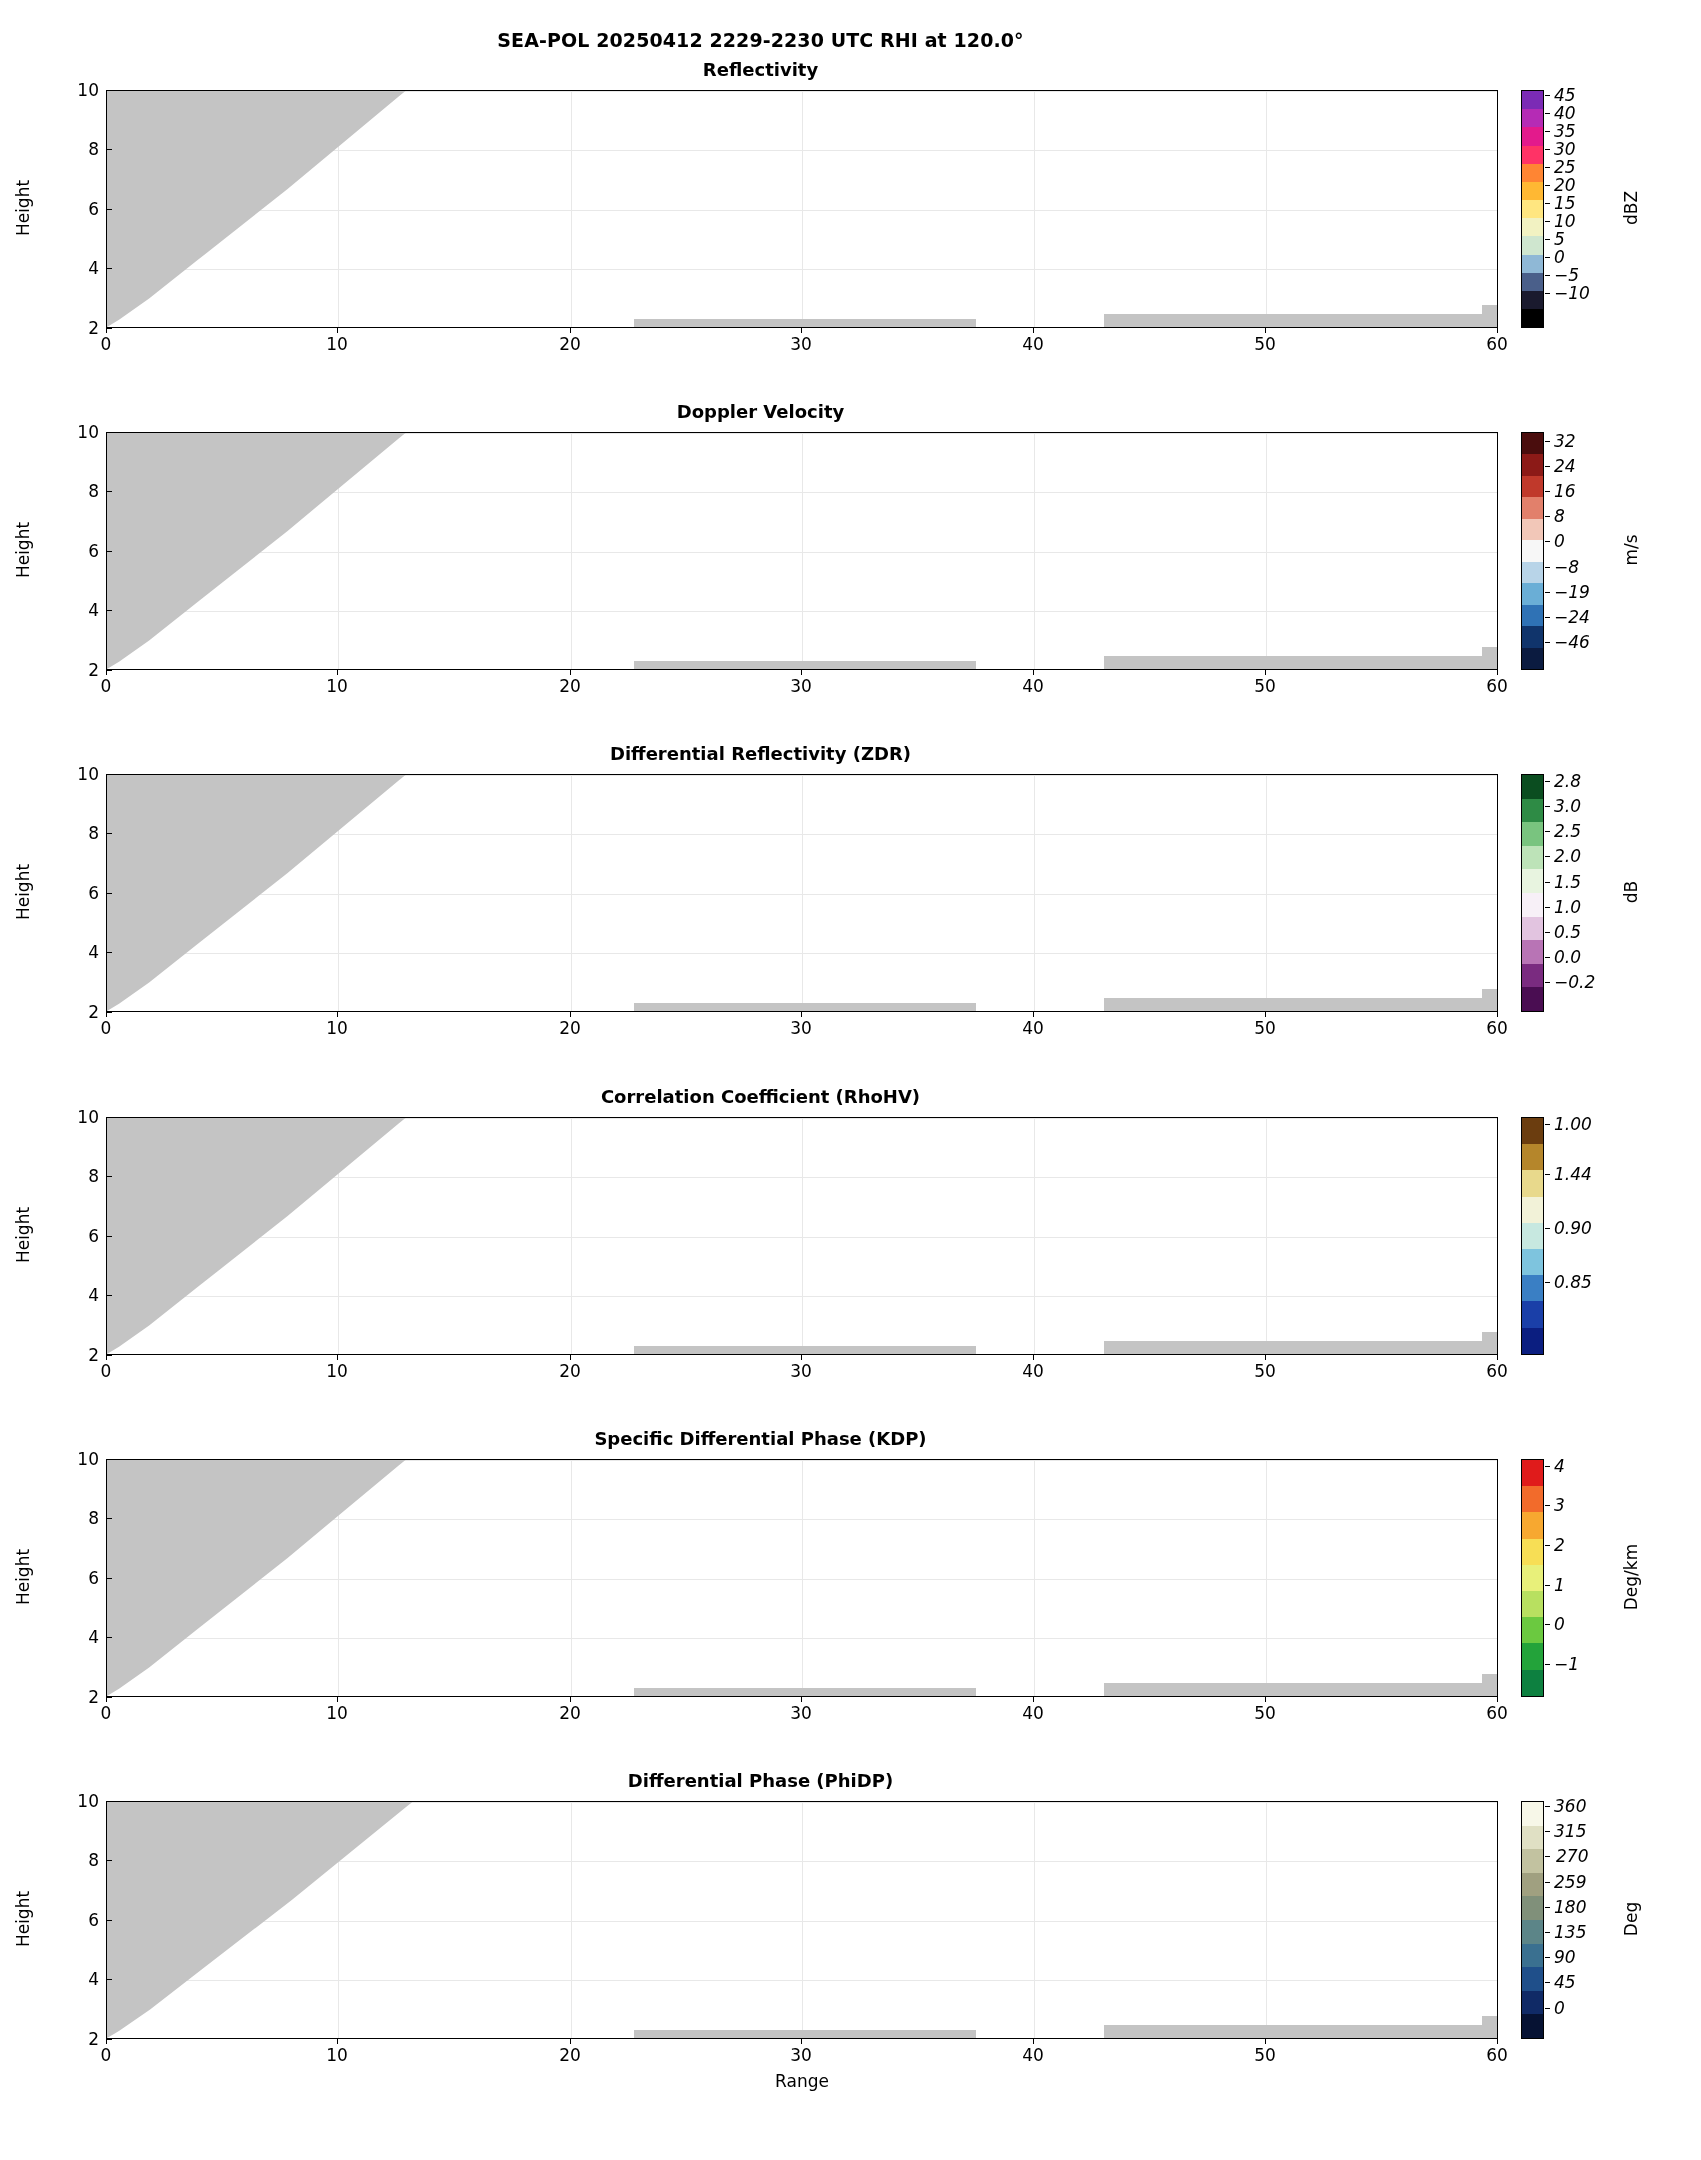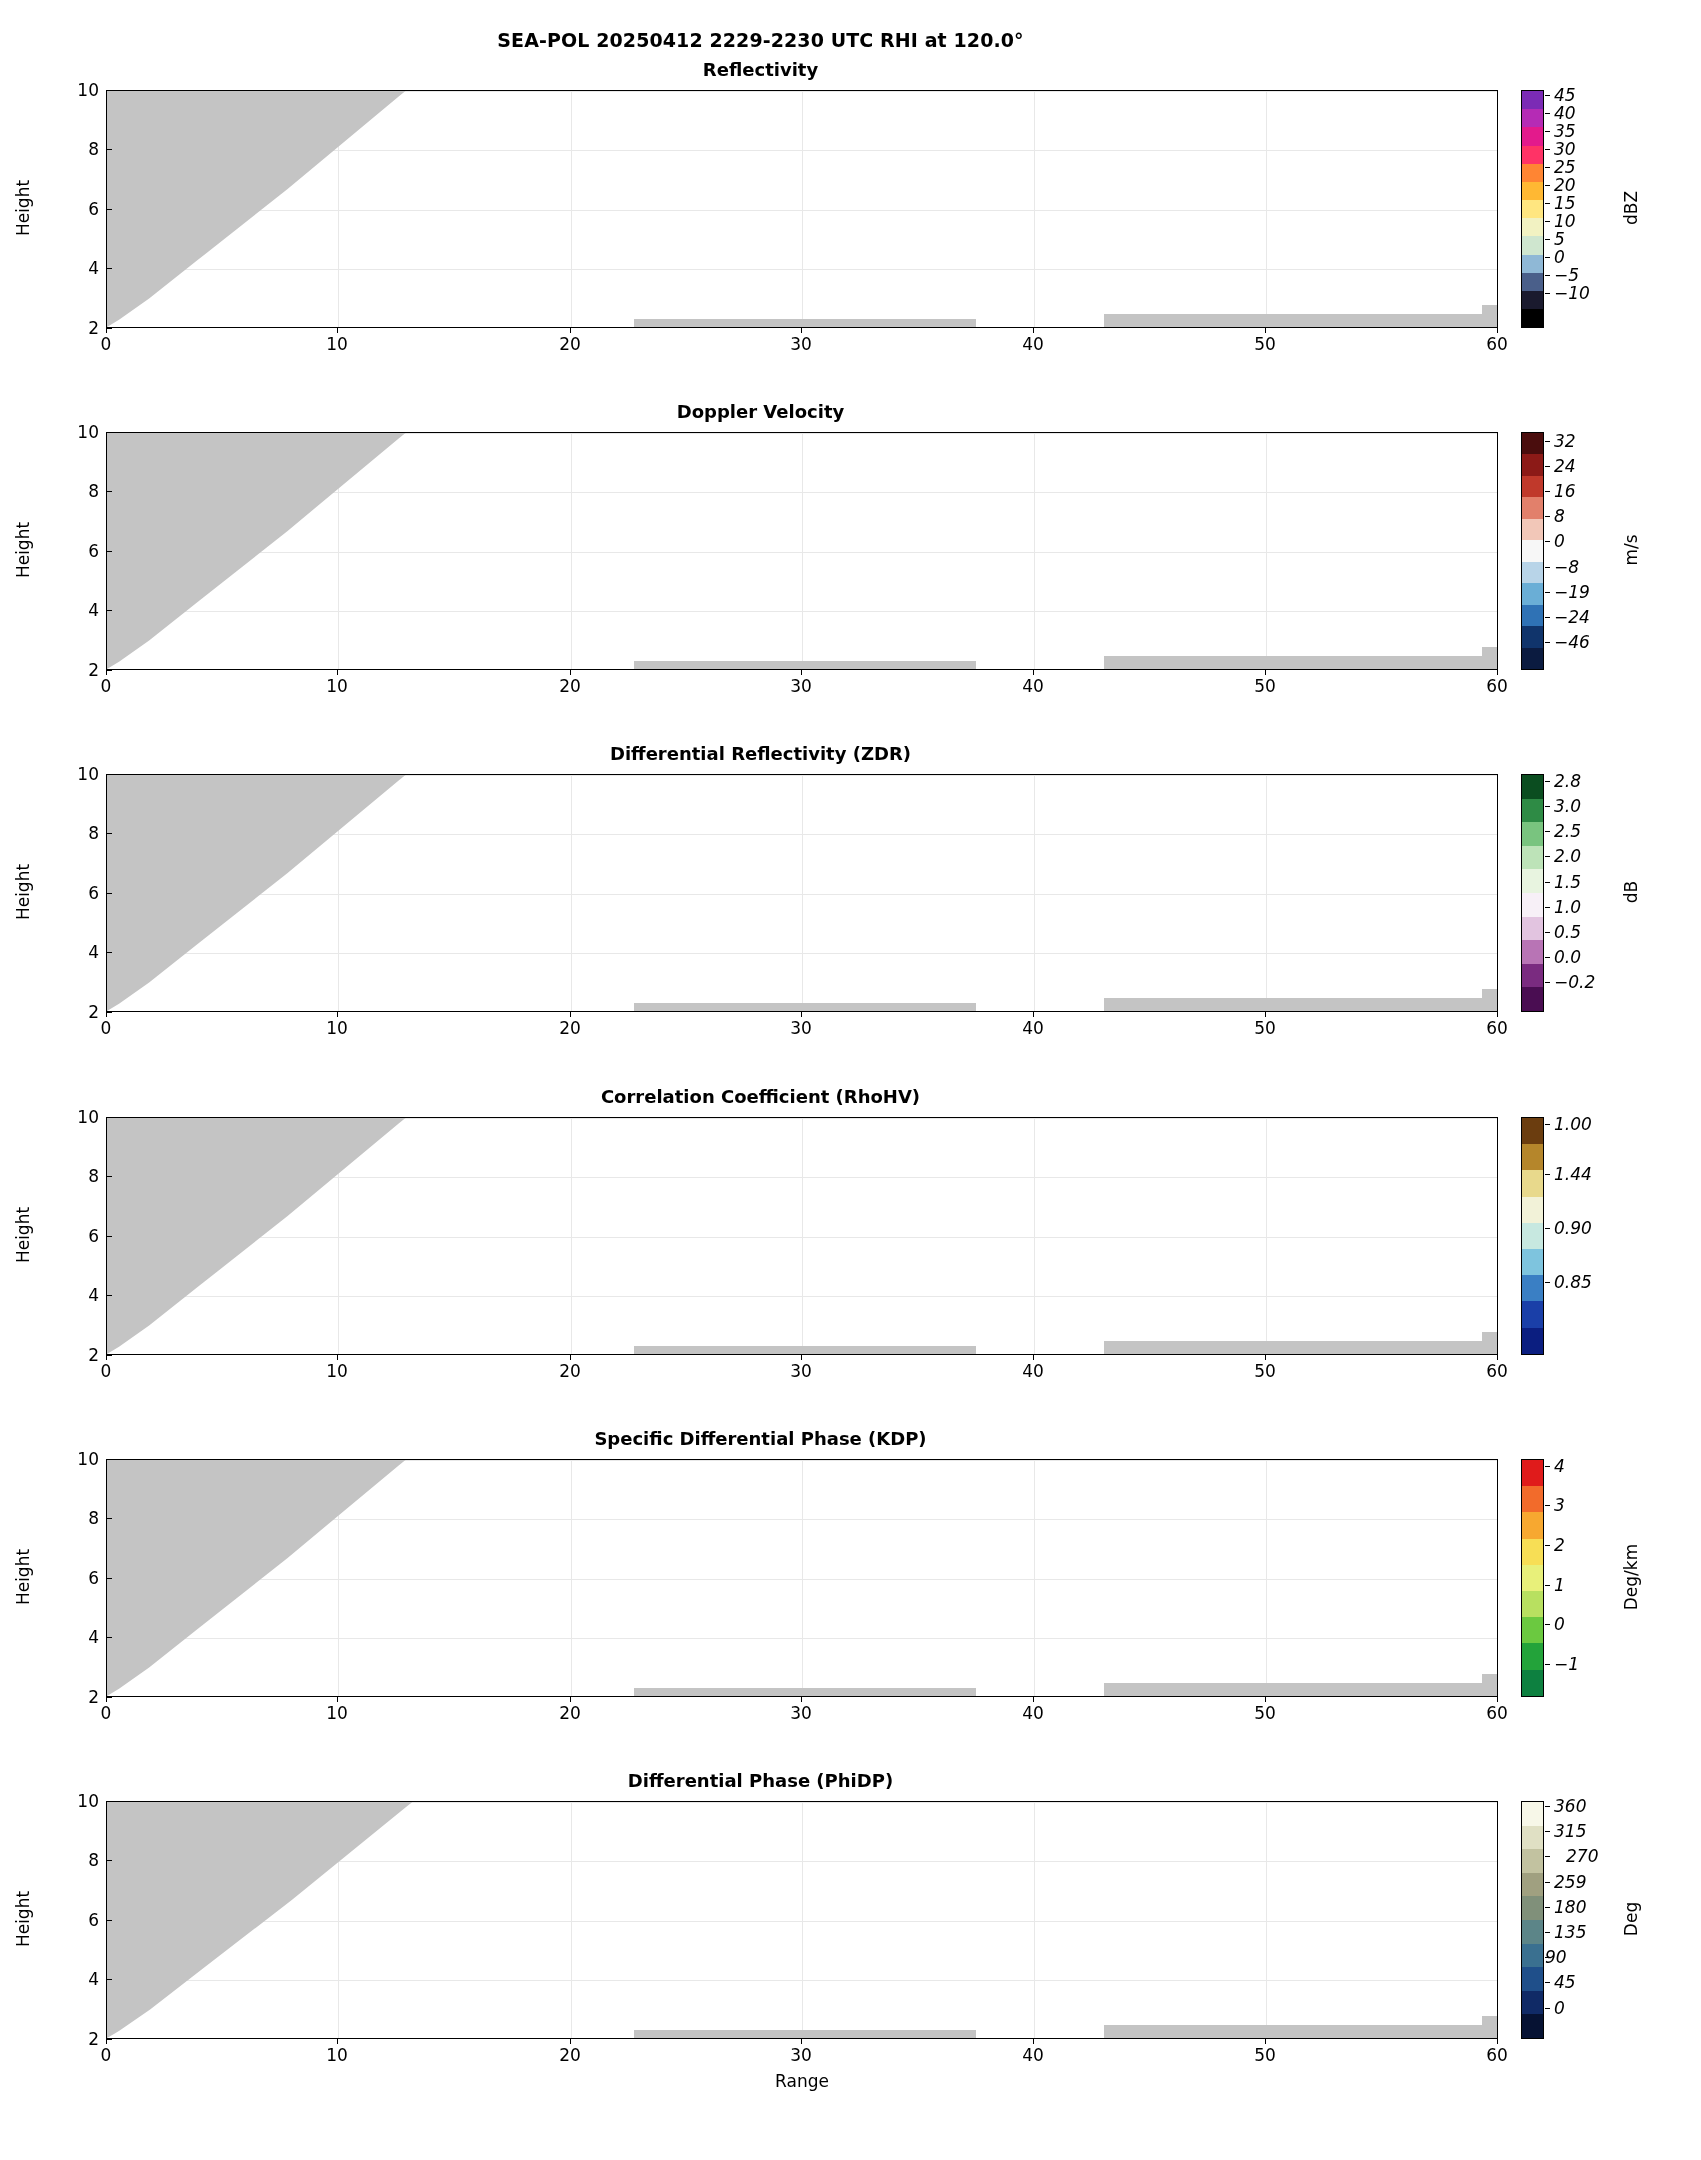--- a/index.html
+++ b/index.html
@@ -620,29 +620,29 @@
       <div class="cbar-seg" style="top:60%;height:10%;background:#3a7090;"></div>
       <div class="cbar-seg" style="top:70%;height:10%;background:#1f4f8a;"></div>
       <div class="cbar-seg" style="top:80%;height:10%;background:#102a66;"></div>
       <div class="cbar-seg" style="top:90%;height:10%;background:#061233;"></div>
     </div>
     <div class="cbar-tickmark" style="top:36px;"></div>
       <div class="cbar-tick" style="top:36px;padding-left:9px;">360</div>
     <div class="cbar-tickmark" style="top:61px;"></div>
       <div class="cbar-tick" style="top:61px;padding-left:9px;">315</div>
     <div class="cbar-tickmark" style="top:86px;"></div>
-      <div class="cbar-tick" style="top:86px;padding-left:21px;">270</div>
+      <div class="cbar-tick" style="top:86px;padding-left:11px;">270</div>
     <div class="cbar-tickmark" style="top:112px;"></div>
       <div class="cbar-tick" style="top:112px;padding-left:9px;">259</div>
     <div class="cbar-tickmark" style="top:137px;"></div>
       <div class="cbar-tick" style="top:137px;padding-left:9px;">180</div>
     <div class="cbar-tickmark" style="top:162px;"></div>
       <div class="cbar-tick" style="top:162px;padding-left:9px;">135</div>
     <div class="cbar-tickmark" style="top:187px;"></div>
-      <div class="cbar-tick" style="top:187px;">90</div>
+      <div class="cbar-tick" style="top:187px;padding-left:9px;">90</div>
     <div class="cbar-tickmark" style="top:212px;"></div>
       <div class="cbar-tick" style="top:212px;padding-left:9px;">45</div>
     <div class="cbar-tickmark" style="top:238px;"></div>
       <div class="cbar-tick" style="top:238px;padding-left:9px;">0</div>
     <div class="cbar-label">Deg</div>
   </div>
 
 </div>
 
 

